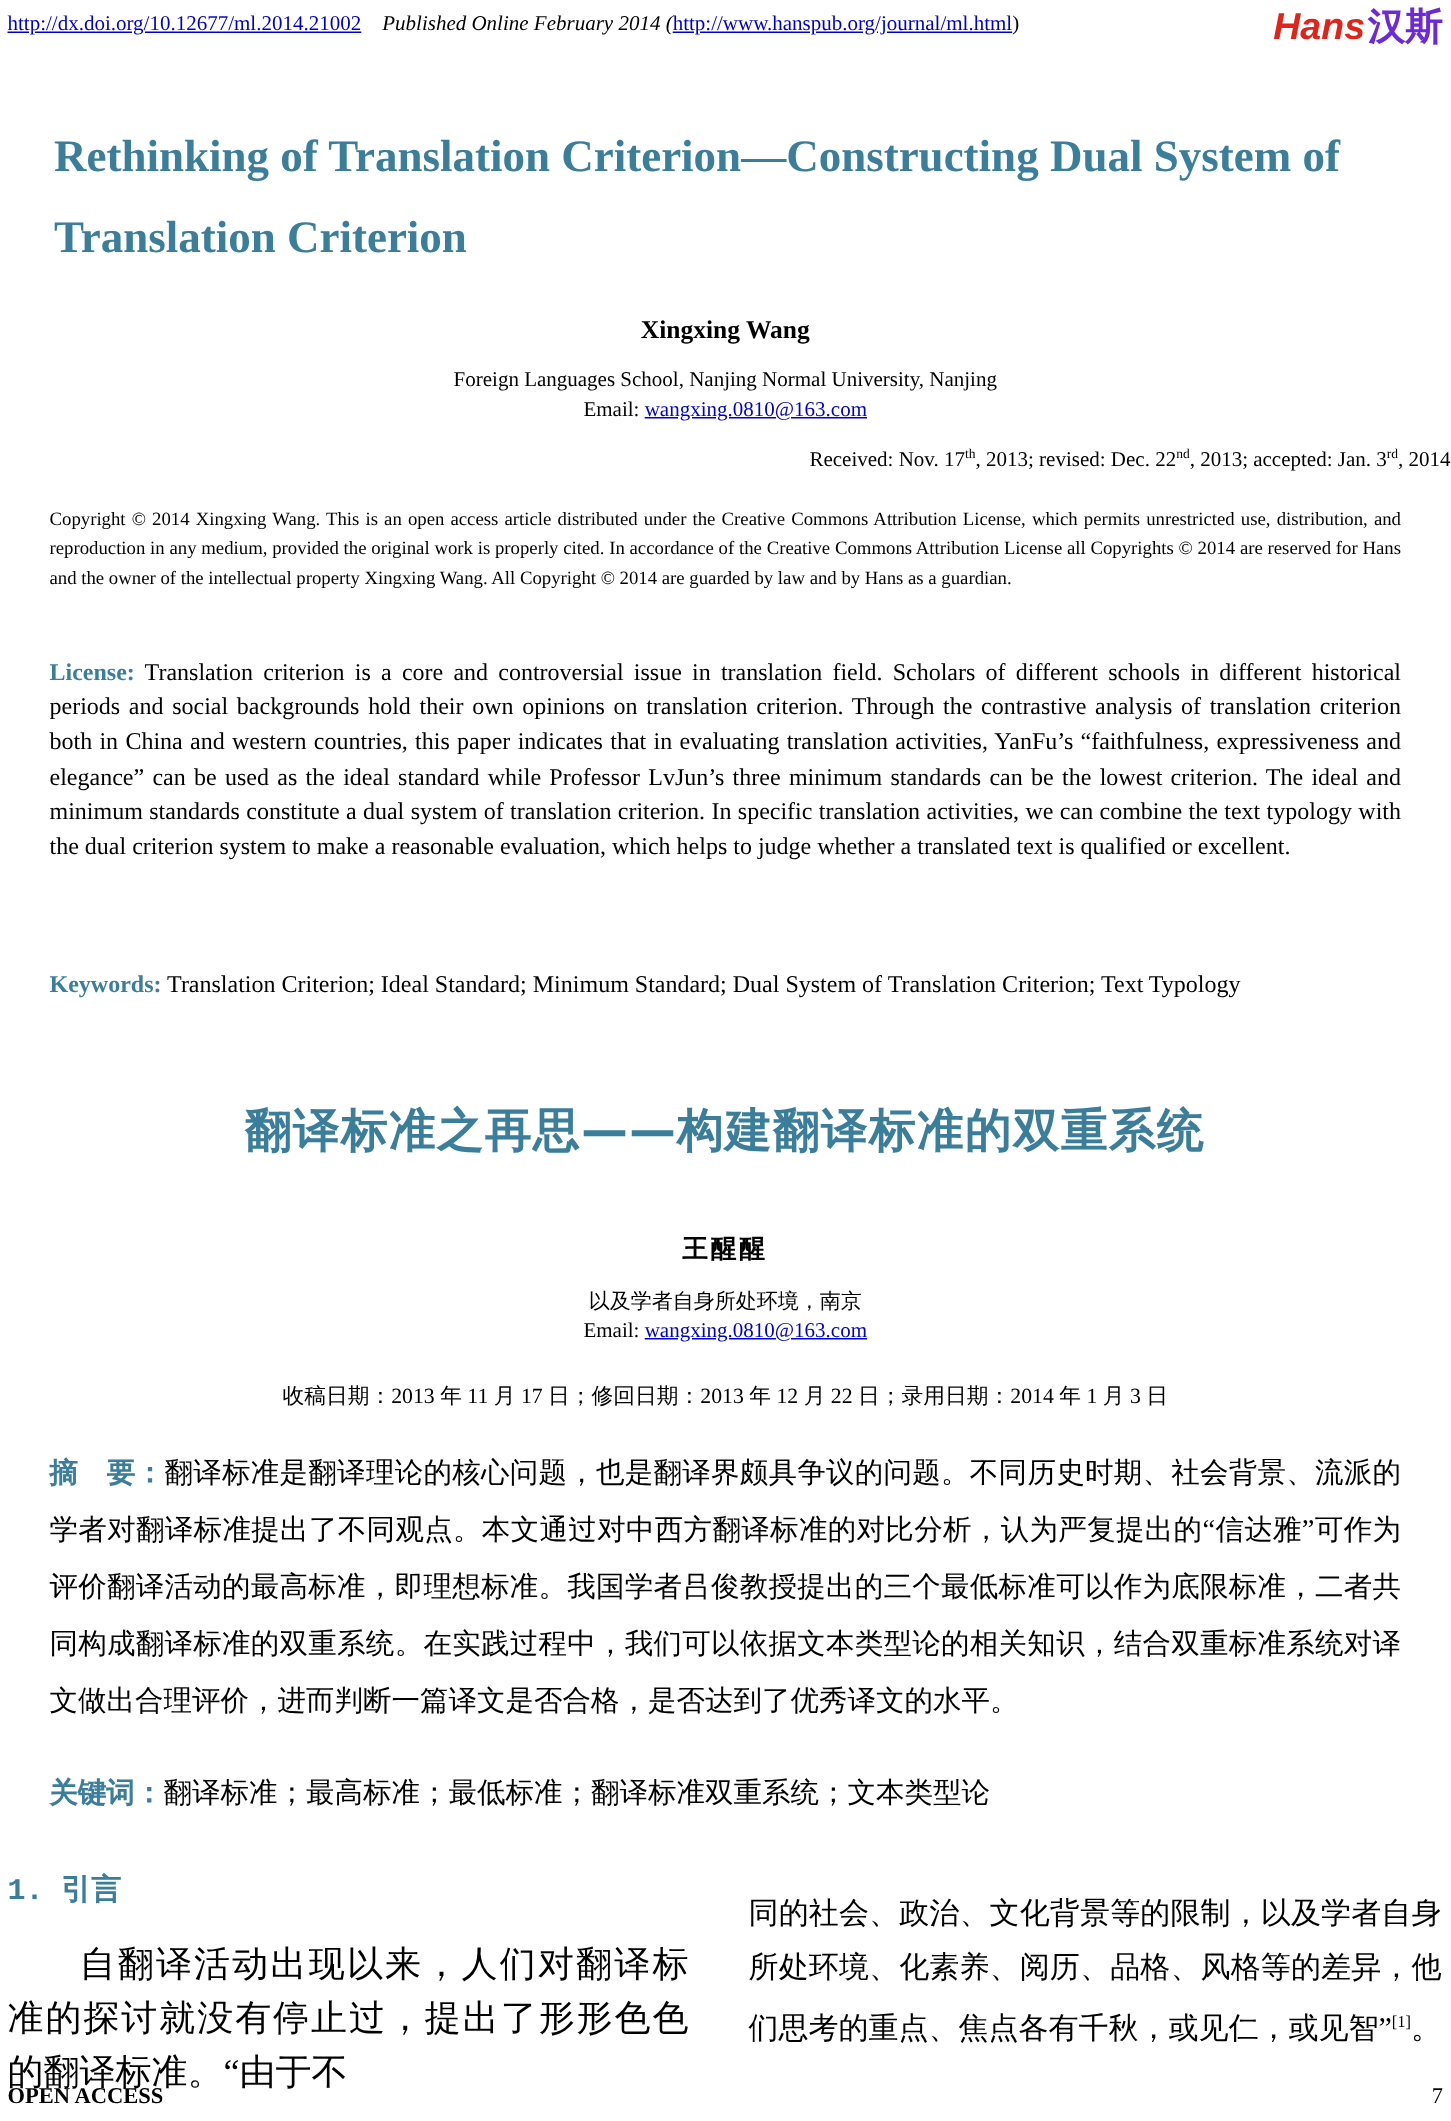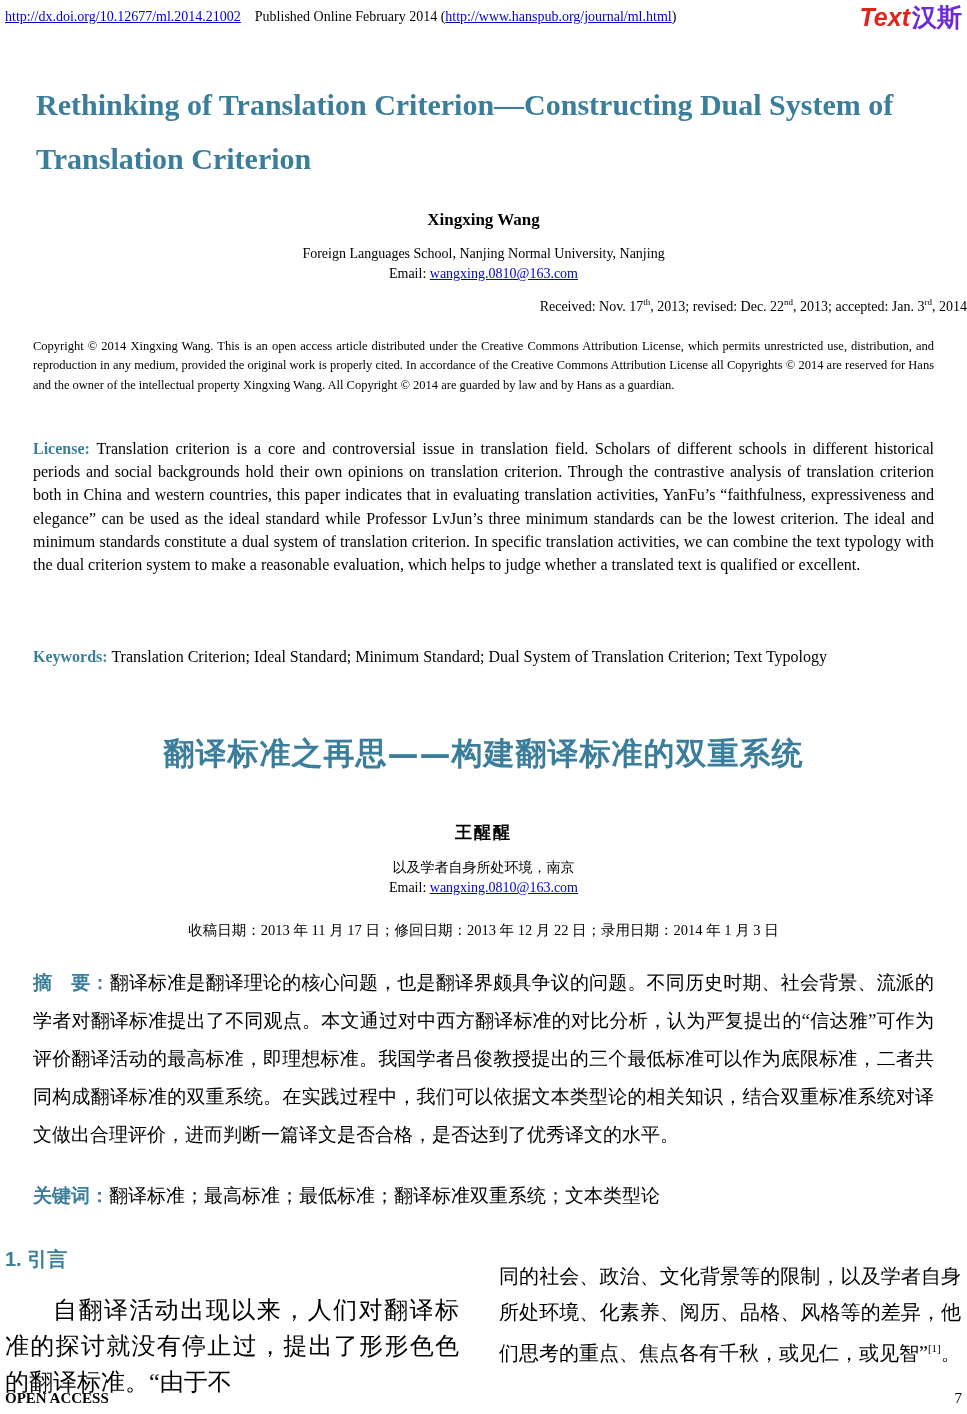--- a/index.html
+++ b/index.html
@@ -13,21 +13,21 @@
     overflow: hidden;
   }
   .abs { position: absolute; }
 
   
   #journal-header { top: 5px; left: 5px; right: 5px; display: flex; justify-content: space-between; align-items: flex-start; }
   .hdr-line1 { font-size: 15px; font-weight: bold; }
   .jname-en { font-style: italic; }
   .hdr-line2 { font-size: 14px; margin-top: 4px; }
   .lnk { color: #0000cc; text-decoration: underline; cursor: pointer; }
-  .pub-txt { margin-left: 14px; }
+  .pub-txt { margin-left: 14px; font-style: italic; }
   .logo { font-size: 25px; font-weight: bold; white-space: nowrap; line-height: 1; }
   .logo-en { color: #e2231a; font-style: italic; font-family: "Liberation Sans", sans-serif; }
   .logo-cn { color: #6d28d9; font-family: "DejaVu Sans", sans-serif; margin-left: 2px; }
   #title-en { top: 78px; left: 36px; right: 36px; text-align: left;
     font-size: 30px; line-height: 54px; font-weight: bold; color: #3b7e9b; }
   #author-en { top: 210px; left: 0; right: 0; text-align: center; font-size: 17px; font-weight: bold; }
   #affil-en { top: 246px; left: 0; right: 0; text-align: center; font-size: 14px; }
   #email-en { top: 266px; left: 0; right: 0; text-align: center; font-size: 14px; }
   #received-en { top: 297px; left: 0; right: 0; text-align: right; font-size: 14px; }
   sup { font-size: 9px; }
@@ -42,42 +42,42 @@
     font-family: "DejaVu Sans", sans-serif; letter-spacing: 2px; }
   #affil-cn { top: 859px; left: 0; right: 0; text-align: center; font-size: 14px; }
   #email-cn { top: 880px; left: 0; right: 0; text-align: center; font-size: 14px; }
   #dates-cn { top: 921px; left: 0; right: 0; text-align: center; font-size: 14.5px; }
   #abstract-cn { top: 963px; left: 33px; right: 33px; font-size: 19px; line-height: 38px; text-align: justify; }
   .cn-label { font-weight: bold; color: #3b7e9b; font-family: "DejaVu Sans", sans-serif; }
   #keywords-cn { top: 1180px; left: 33px; right: 33px; font-size: 19px; line-height: 30px; }
 
   
   #sec1-heading { top: 1246px; left: 5px; font-size: 20px; font-weight: bold; color: #3b7e9b;
-    font-family: Liberation Sans, sans-serif; }
+    font-family: Liberation Mono, monospace; }
   #col-left { top: 1292px; left: 5px; width: 454px; font-size: 24px; line-height: 36px;
     text-align: justify; text-indent: 2em; }
   #col-right { top: 1258px; left: 499px; width: 462px; font-size: 20px; line-height: 36px; text-align: justify; }
   .ref-sup { font-size: 11px; color: #000; }
 
   
   #page-footer { top: 1390px; left: 5px; right: 5px; display: flex; justify-content: space-between;
     font-size: 15px; }
   #footer-left { font-weight: bold; }
 </style>
 </head>
 <body>
 
 <header id="journal-header" class="abs">
   <div>
     <div class="hdr-line2">
       <a class="lnk">http://dx.doi.org/10.12677/ml.2014.21002</a><span class="pub-txt">Published Online February 2014 (</span><a class="lnk">http://www.hanspub.org/journal/ml.html</a><span>)</span>
     </div>
   </div>
   <div class="logo">
-    <span class="logo-en">Text</span><span class="logo-cn">汉斯</span>
+    <span class="logo-en">Hans</span><span class="logo-cn">汉斯</span>
   </div>
 </header>
 
 <h1 id="title-en" class="abs">Rethinking of Translation Criterion—Constructing Dual System of Translation Criterion</h1>
 
 <div id="author-en" class="abs">Xingxing Wang</div>
 
 <div id="affil-en" class="abs">Foreign Languages School, Nanjing Normal University, Nanjing</div>
 
 <div id="email-en" class="abs">

